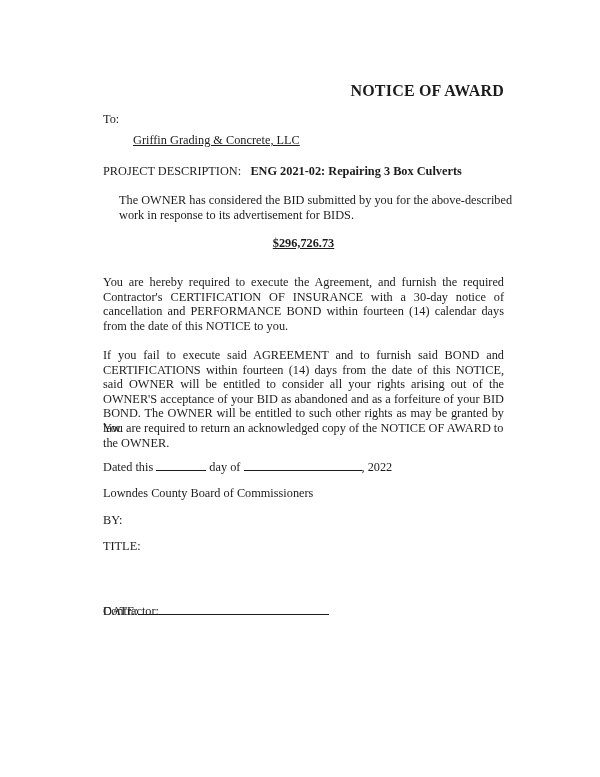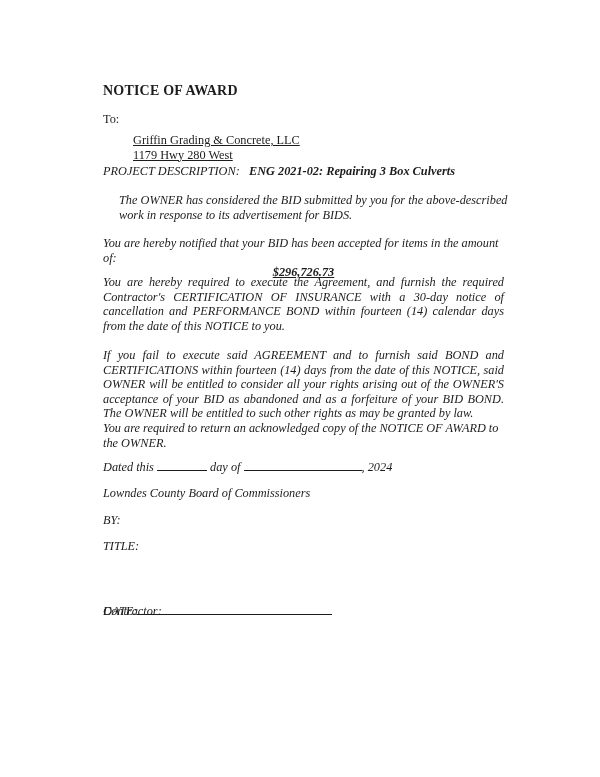--- a/index.html
+++ b/index.html
@@ -6,72 +6,70 @@
     body {
       width: 600px; height: 777px; position: relative; overflow: hidden;
       font-family: "Liberation Serif", "DejaVu Serif", serif;
       color: #1c1c1c;
       font-size: 12.3px;
       line-height: 14.6px;
     }
     .page { position: absolute; left: 103px; top: 0; width: 401px; }
     .title {
       position: absolute; left: 0; width: 401px; top: 84px;
-      text-align: left; font-weight: bold; font-size: 14px; letter-spacing: 0.2px;
+      text-align: right; font-weight: bold; font-size: 16px; letter-spacing: 0.2px;
     }
     .to-block { position: absolute; top: 112px; left: 0; width: 401px; }
     .to-label { position: absolute; left: 0; top: 0; }
     .to-lines { position: absolute; left: 30px; top: 0; margin-top: 21px; }
     .to-lines div { text-decoration: underline; white-space: nowrap; }
-    .blk { position: absolute; left: 0; width: 401px; font-style: italic; }
+    .blk { position: absolute; left: 0; width: 401px; }
     .justify { text-align: justify; text-align-last: left; }
     .bold { font-weight: bold; }
     .underline { text-decoration: underline; text-align: center; }
     .line-blank {
       display: inline-block; border-bottom: 1px solid #1c1c1c; height: 11px; vertical-align: baseline;
     }
   </style>
 </head>
 <body>
 
 <div class="page">
 
   <div class="title">NOTICE OF AWARD</div>
 
   <div class="to-block">
     <span class="to-label">To:</span>
     <div class="to-lines">
       <div>Griffin Grading &amp; Concrete, LLC</div>
-      <div>1179 Hwy 280 West</div>
     </div>
   </div>
 
   <div class="blk" style="top:164px;">
     <span>PROJECT DESCRIPTION:</span>&nbsp;&nbsp;
     <span class="bold">ENG 2021-02: Repairing 3 Box Culverts</span>
   </div>
 
   <div class="blk" style="top:193px;margin-left:16px;">The OWNER has considered the BID submitted by you for the above-described work in response to its advertisement for BIDS.</div>
 
   <div class="blk" style="top:236px;">
-    <div>You are hereby notified that your BID has been accepted for items in the amount of:</div>
     <div class="bold underline">$296,726.73</div>
   </div>
 
   <div class="blk justify" style="top:275px;">You are hereby required to execute the Agreement, and furnish the required Contractor's CERTIFICATION OF INSURANCE with a 30-day notice of cancellation and PERFORMANCE BOND within fourteen (14) calendar days from the date of this NOTICE to you.</div>
 
   <div class="blk justify" style="top:348px;">If you fail to execute said AGREEMENT and to furnish said BOND and CERTIFICATIONS within fourteen (14) days from the date of this NOTICE, said OWNER will be entitled to consider all your rights arising out of the OWNER'S acceptance of your BID as abandoned and as a forfeiture of your BID BOND.  The OWNER will be entitled to such other rights as may be granted by law.</div>
 
   <div class="blk" style="top:421px;">You are required to return an acknowledged copy of the NOTICE OF AWARD to the OWNER.</div>
 
   <div class="blk" style="top:459px;">
     <span>Dated this</span>
     <span class="line-blank" style="width:50px;"></span>
     <span>day of</span>
-    <span class="line-blank" style="width:118px;"></span><span>, 2024</span>
+    <span class="line-blank" style="width:118px;"></span><span>, 2022</span>
   </div>
 
   <div class="blk" style="top:486px;">Lowndes County Board of Commissioners</div>
 
   <div class="blk" style="top:513px;">BY:</div>
 
   <div class="blk" style="top:539px;">TITLE:</div>
 
   <div class="blk" style="top:603px;">
     <span>Contractor:</span>

